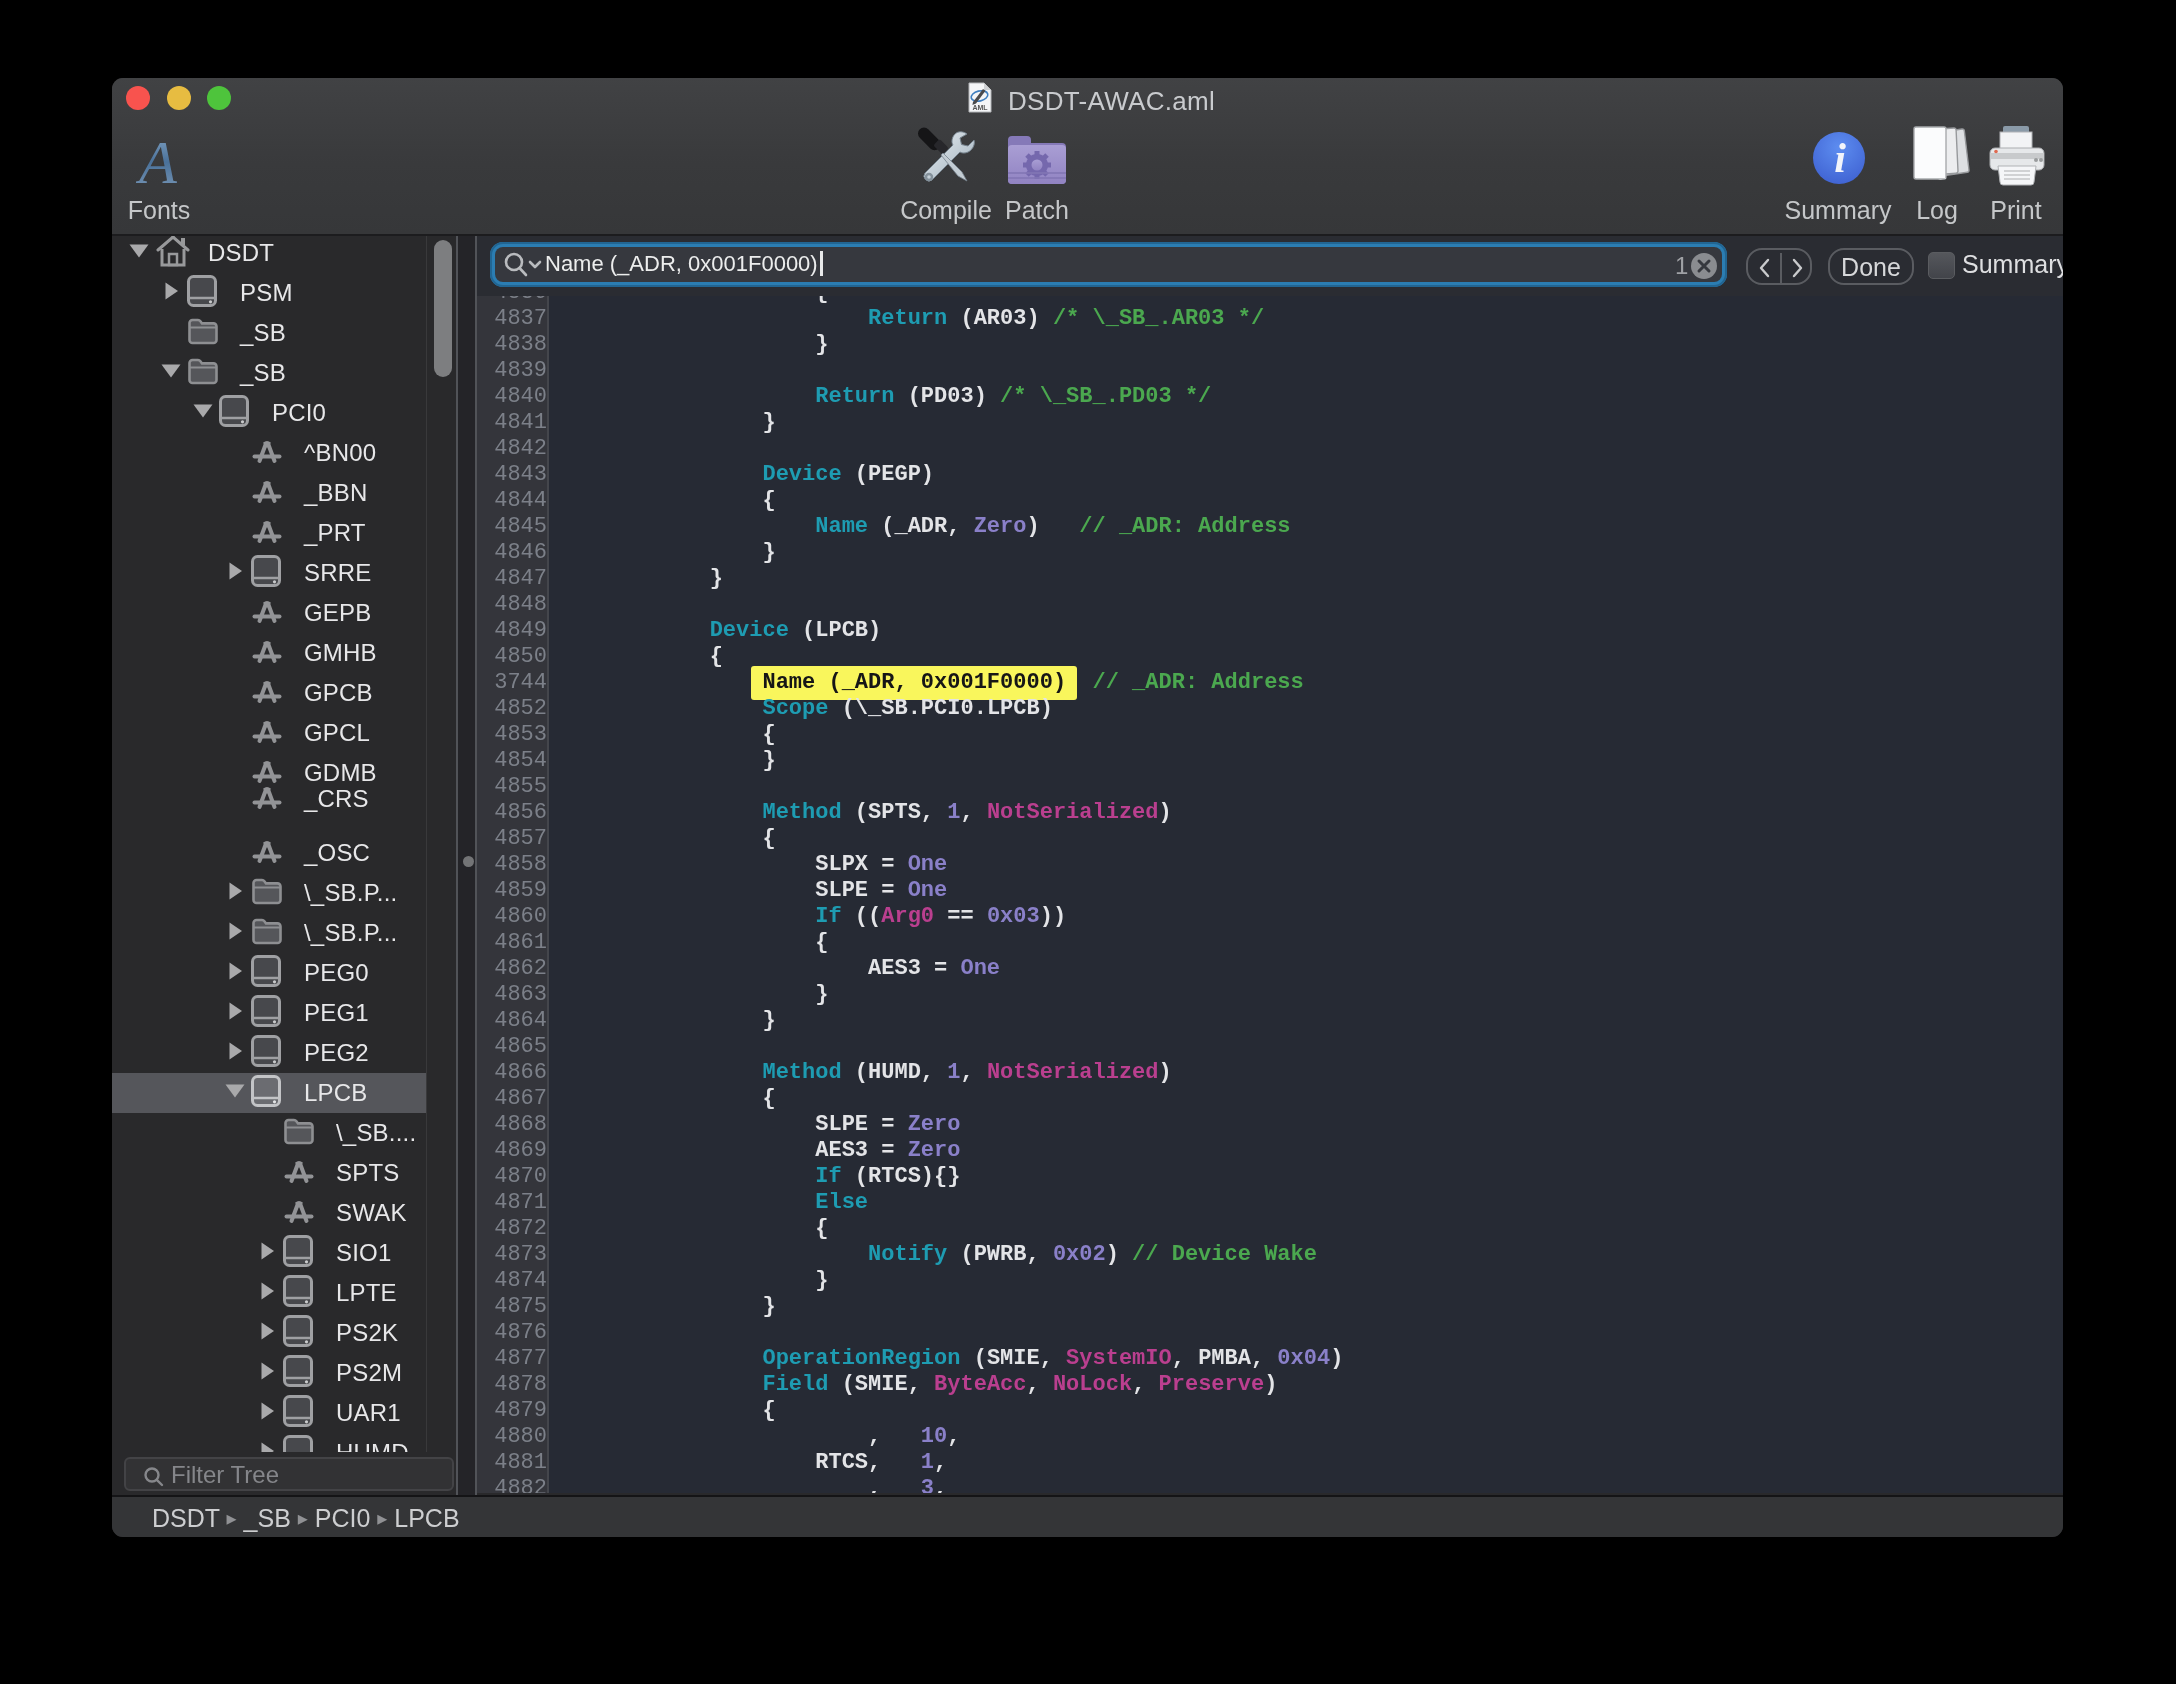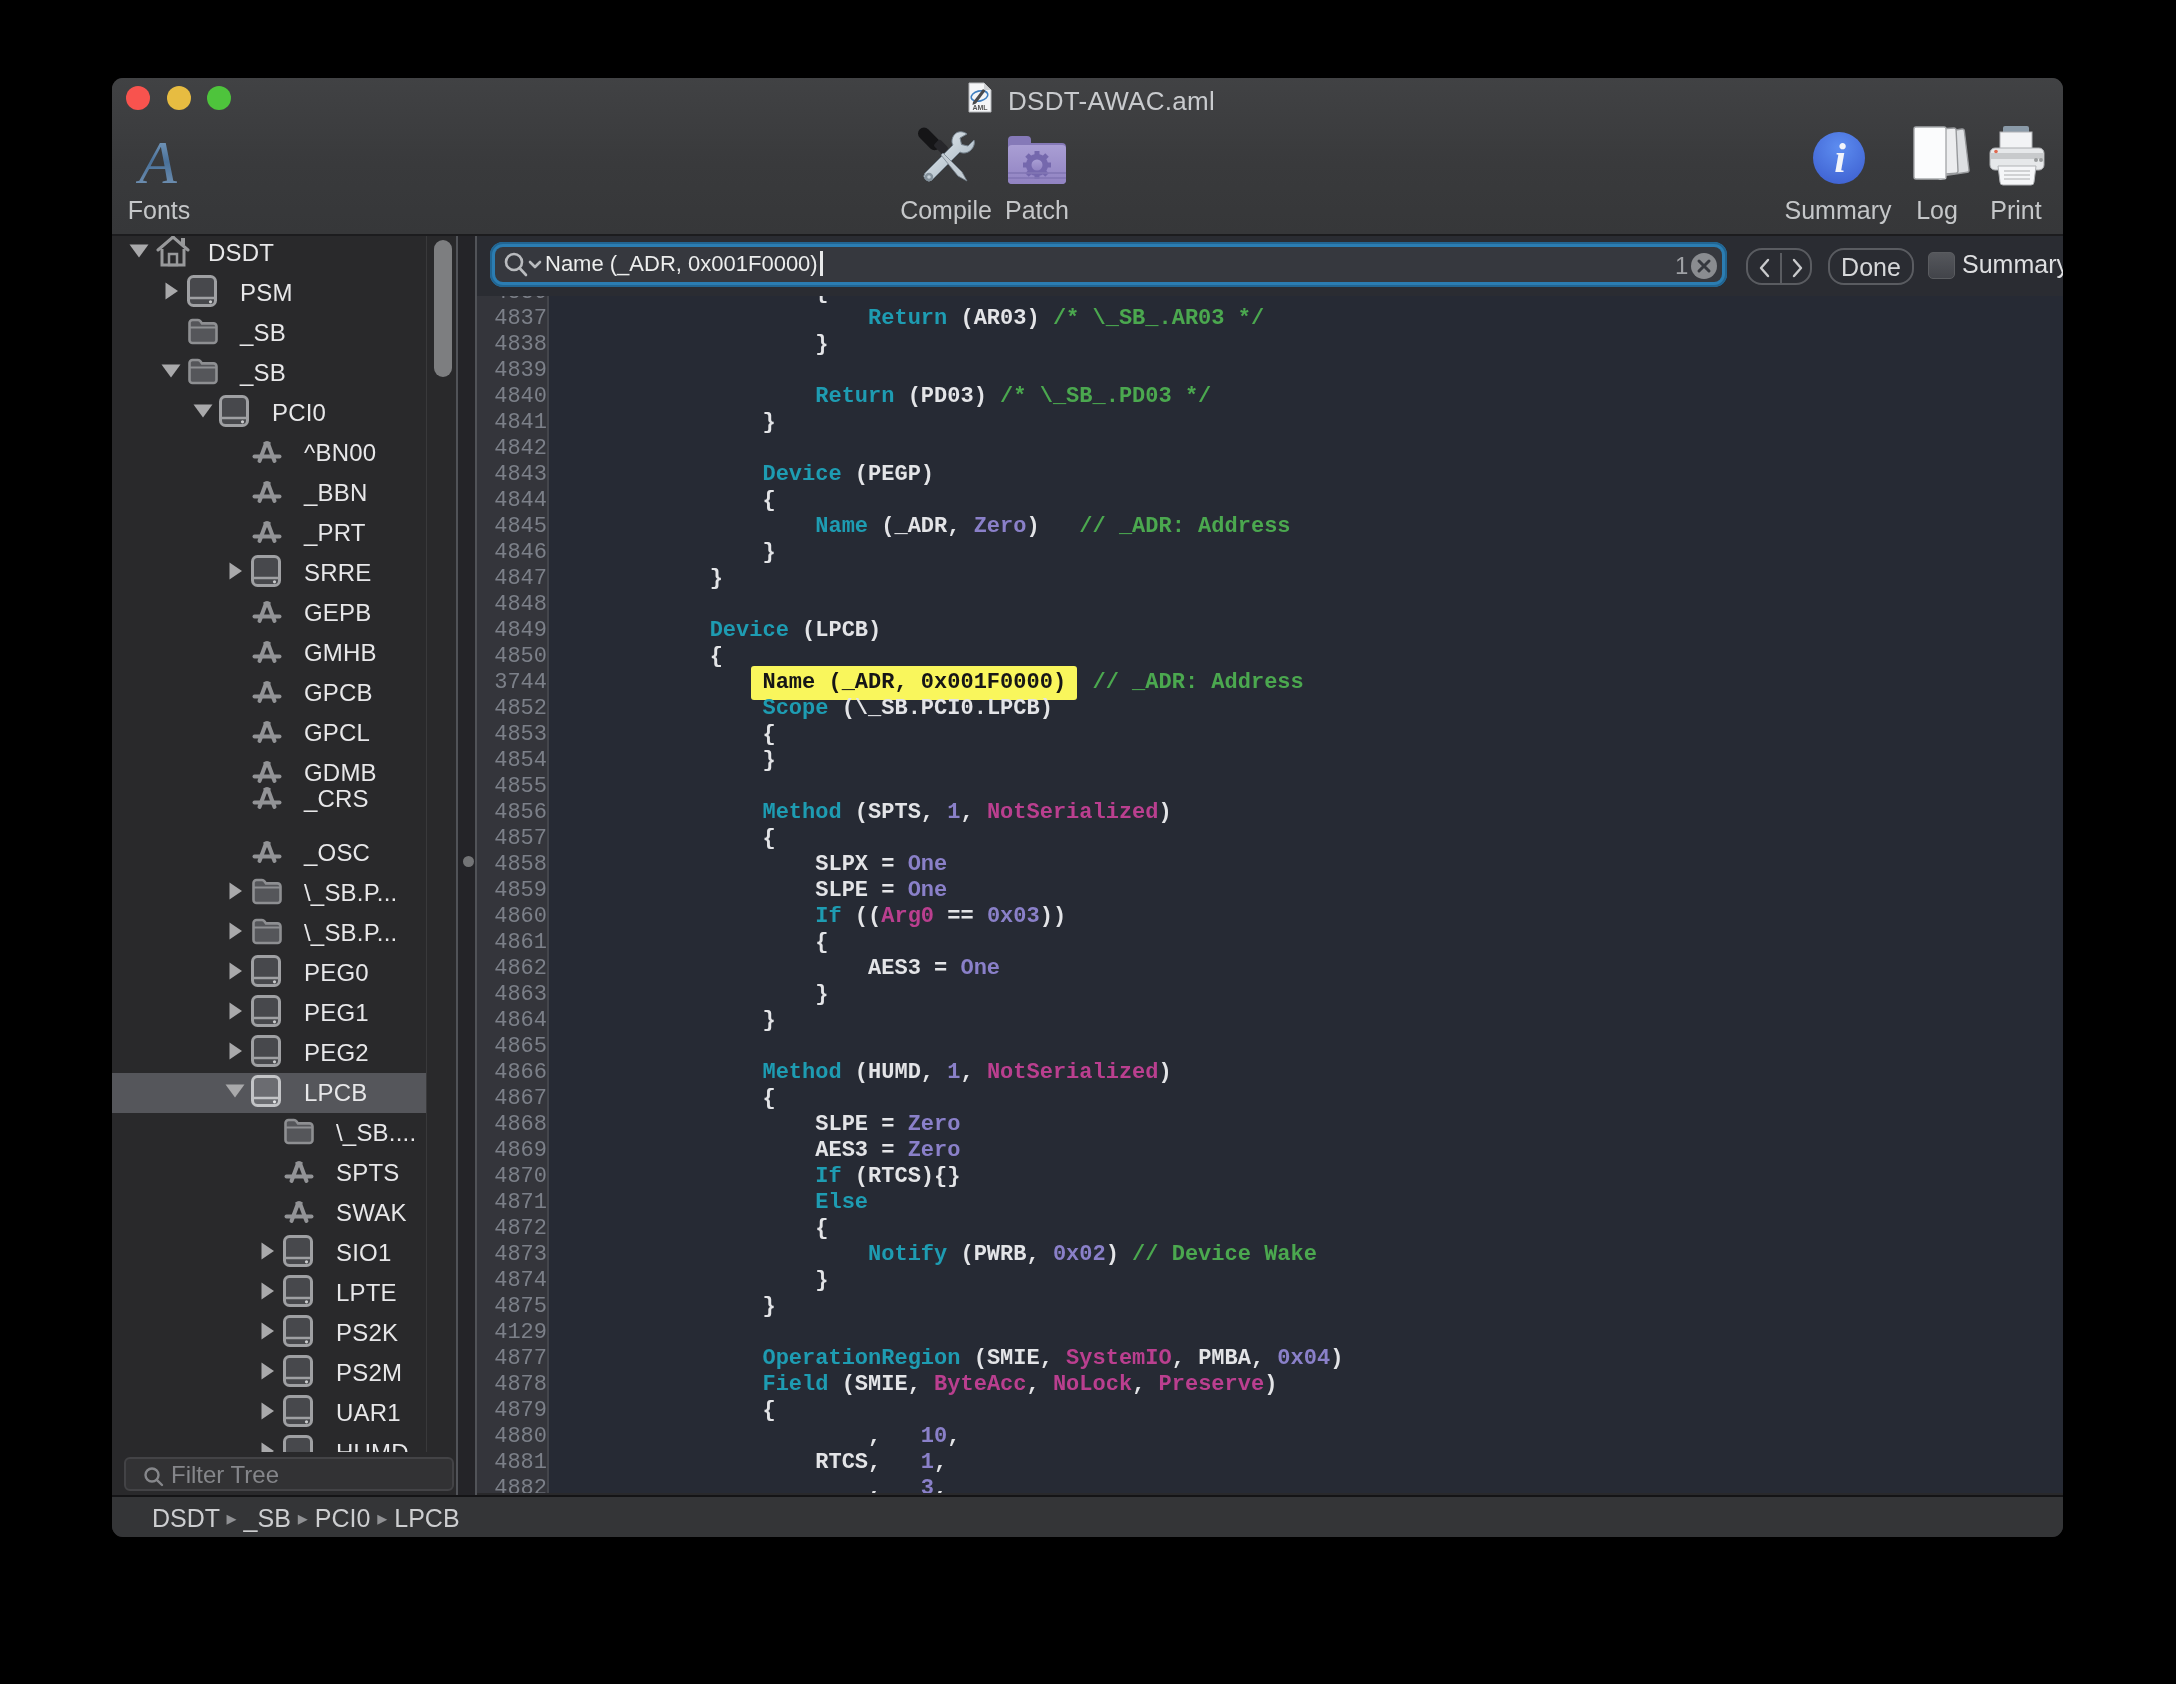--- a/index.html
+++ b/index.html
@@ -541,21 +541,21 @@
 <div class="cl" style="top:764px"><span class="ln">4866</span><span class="cd">            <span class="t">Method</span><span class="w"> (HUMD, </span><span class="p">1</span><span class="w">, </span><span class="m">NotSerialized</span><span class="w">)</span></span></div>
 <div class="cl" style="top:790px"><span class="ln">4867</span><span class="cd">            <span class="w">{</span></span></div>
 <div class="cl" style="top:816px"><span class="ln">4868</span><span class="cd">                <span class="w">SLPE = </span><span class="p">Zero</span></span></div>
 <div class="cl" style="top:842px"><span class="ln">4869</span><span class="cd">                <span class="w">AES3 = </span><span class="p">Zero</span></span></div>
 <div class="cl" style="top:868px"><span class="ln">4870</span><span class="cd">                <span class="t">If</span><span class="w"> (RTCS){}</span></span></div>
 <div class="cl" style="top:894px"><span class="ln">4871</span><span class="cd">                <span class="t">Else</span></span></div>
 <div class="cl" style="top:920px"><span class="ln">4872</span><span class="cd">                <span class="w">{</span></span></div>
 <div class="cl" style="top:946px"><span class="ln">4873</span><span class="cd">                    <span class="t">Notify</span><span class="w"> (PWRB, </span><span class="p">0x02</span><span class="w">) </span><span class="g">// Device Wake</span></span></div>
 <div class="cl" style="top:972px"><span class="ln">4874</span><span class="cd">                <span class="w">}</span></span></div>
 <div class="cl" style="top:998px"><span class="ln">4875</span><span class="cd">            <span class="w">}</span></span></div>
-<div class="cl" style="top:1024px"><span class="ln">4129</span><span class="cd"></span></div>
+<div class="cl" style="top:1024px"><span class="ln">4876</span><span class="cd"></span></div>
 <div class="cl" style="top:1050px"><span class="ln">4877</span><span class="cd">            <span class="t">OperationRegion</span><span class="w"> (SMIE, </span><span class="m">SystemIO</span><span class="w">, PMBA, </span><span class="p">0x04</span><span class="w">)</span></span></div>
 <div class="cl" style="top:1076px"><span class="ln">4878</span><span class="cd">            <span class="t">Field</span><span class="w"> (SMIE, </span><span class="m">ByteAcc</span><span class="w">, </span><span class="m">NoLock</span><span class="w">, </span><span class="m">Preserve</span><span class="w">)</span></span></div>
 <div class="cl" style="top:1102px"><span class="ln">4879</span><span class="cd">            <span class="w">{</span></span></div>
 <div class="cl" style="top:1128px"><span class="ln">4880</span><span class="cd">                    <span class="w">,   </span><span class="p">10</span><span class="w">,</span></span></div>
 <div class="cl" style="top:1154px"><span class="ln">4881</span><span class="cd">                <span class="w">RTCS,   </span><span class="p">1</span><span class="w">,</span></span></div>
 <div class="cl" style="top:1180px"><span class="ln">4882</span><span class="cd">                    <span class="w">,   </span><span class="p">3</span><span class="w">,</span></span></div>
   </div>
 </div>
 
 </body></html>

